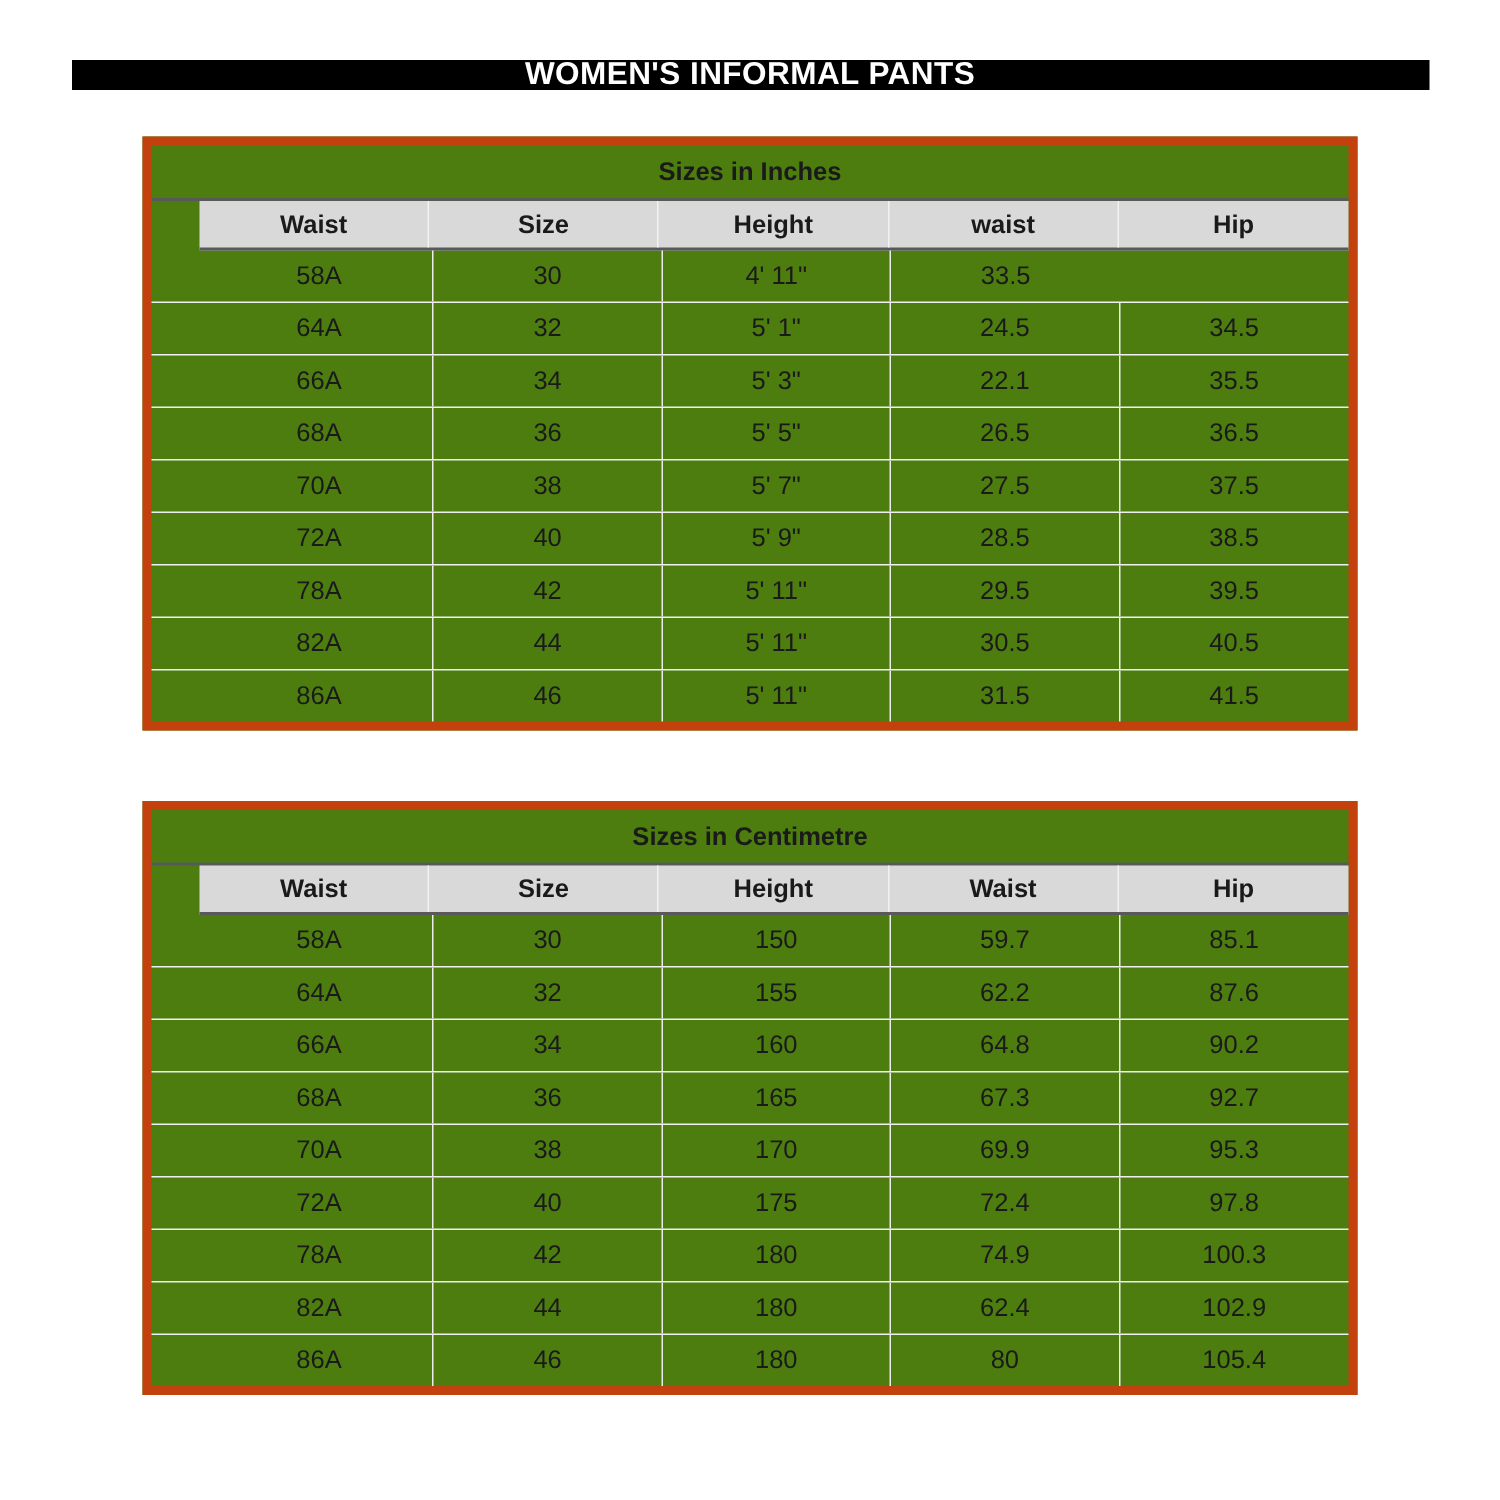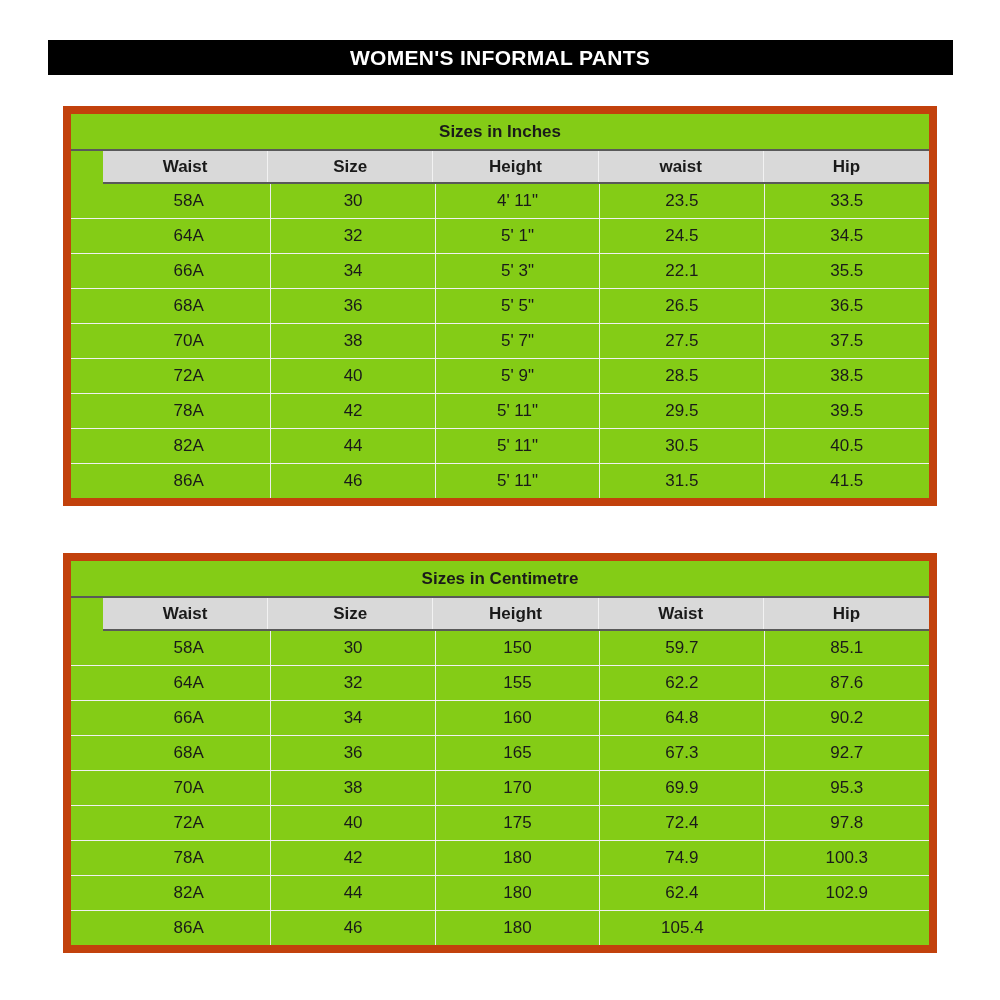--- a/index.html
+++ b/index.html
@@ -11,37 +11,37 @@
     font-family: "Liberation Sans", sans-serif;
     color: #1a1a1a;
   }
   .page {
     width: 1000px;
     height: 1000px;
     position: relative;
   }
   .banner {
     width: 905px;
-    height: 35px;
+    height: 20px;
     margin: 40px auto 0 auto;
     background: #000000;
     color: #ffffff;
     font-size: 21px;
     font-weight: bold;
     letter-spacing: 0.3px;
     display: flex;
     align-items: center;
     justify-content: center;
   }
   .size-table {
-    width: 874px;
+    width: 810px;
     margin: 0 auto;
-    border: 8px solid #c2410c;
+    border: 6px solid #c2410c;
     box-sizing: border-box;
-    background: #84cc16;
+    background: #4d7c0f;
   }
   .size-table.first { margin-top: 31px; }
   .size-table.second { margin-top: 47px; }
   .table-title {
     height: 35px;
     display: flex;
     align-items: center;
     justify-content: center;
     font-size: 17px;
     font-weight: 600;
@@ -95,21 +95,20 @@
         <div class="hcell">Size</div>
         <div class="hcell">Height</div>
         <div class="hcell">waist</div>
         <div class="hcell">Hip</div>
       </div>
     <div class="table-body">
         <div class="row">
           <div class="cell">58A</div>
           <div class="cell">30</div>
           <div class="cell">4' 11"</div>
-          <div class="cell">23.5</div>
           <div class="cell">33.5</div>
         </div>
         <div class="row">
           <div class="cell">64A</div>
           <div class="cell">32</div>
           <div class="cell">5' 1"</div>
           <div class="cell">24.5</div>
           <div class="cell">34.5</div>
         </div>
         <div class="row">
@@ -227,18 +226,19 @@
           <div class="cell">82A</div>
           <div class="cell">44</div>
           <div class="cell">180</div>
           <div class="cell">62.4</div>
           <div class="cell">102.9</div>
         </div>
         <div class="row">
           <div class="cell">86A</div>
           <div class="cell">46</div>
           <div class="cell">180</div>
+          <div class="cell">80</div>
           <div class="cell">105.4</div>
         </div>
       </div>
   </section>
 
 </div>
 
 </body></html>

